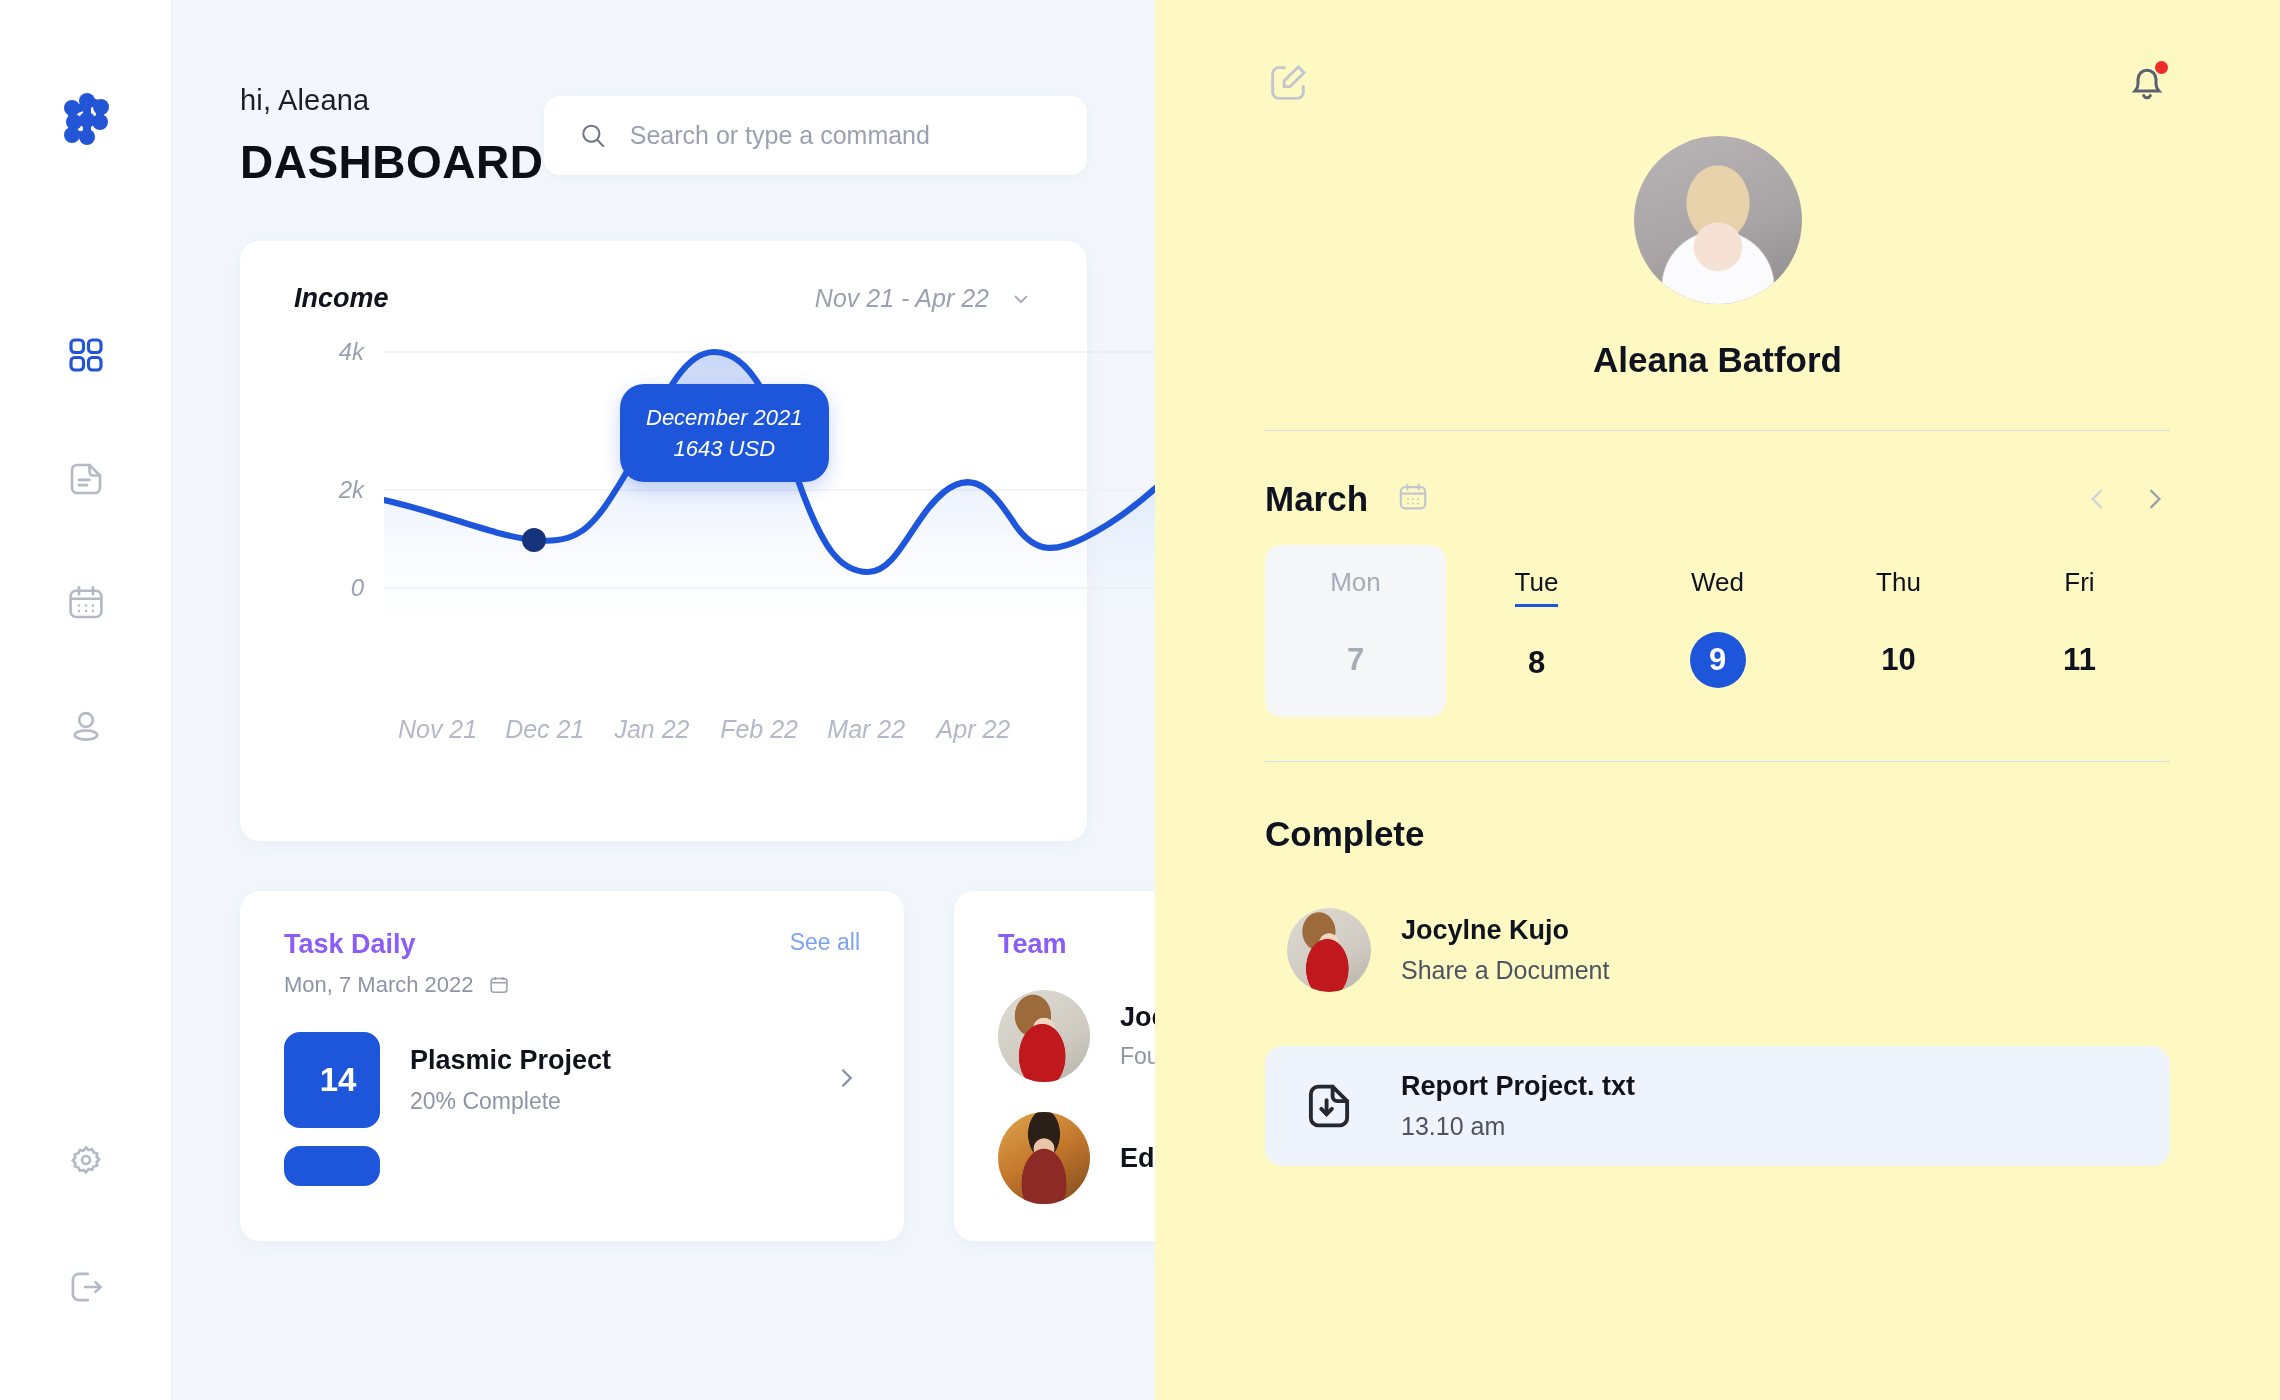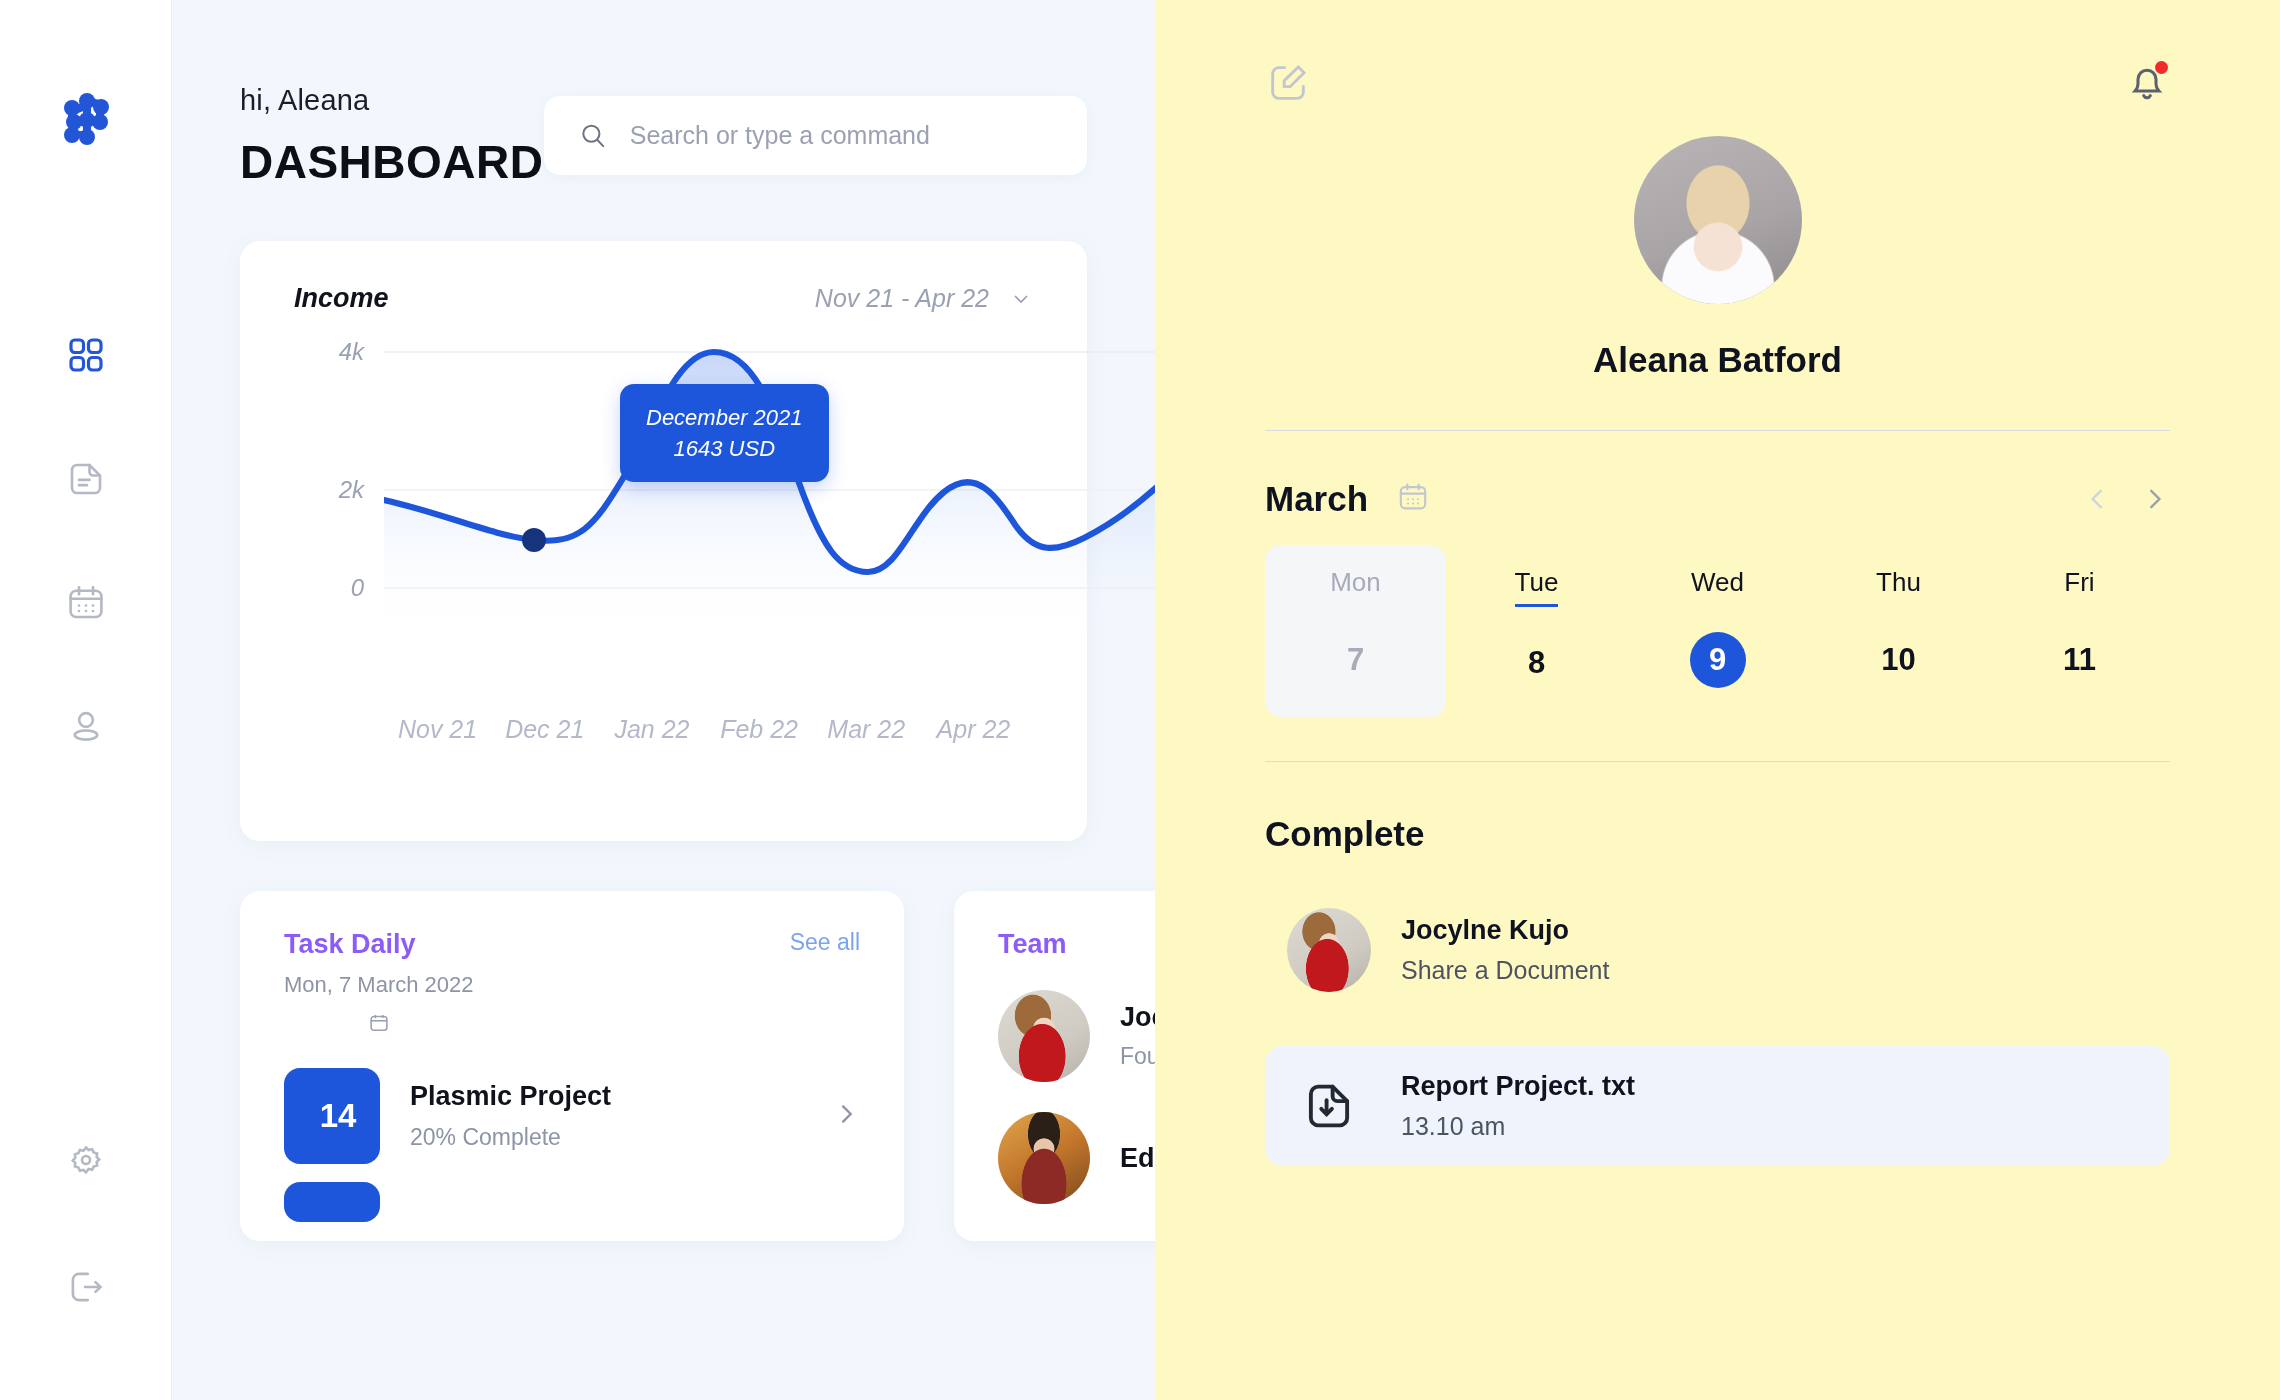--- a/index.html
+++ b/index.html
@@ -57,32 +57,32 @@
   .card-title { font-size: 27px; font-weight: 700; color:#10131c; }
   .range { display:flex; align-items:center; gap: 20px; font-size: 25px; color:#9aa1b2; cursor:pointer;}
 
   .chart-wrap { position:relative; margin-top: 26px; height: 420px; }
   .y-labels { position:absolute; left: 0; top: 0; width: 70px; height: 290px; }
   .y-lab { position:absolute; right:0; font-size: 24px; color:#9aa1b2; transform: translateY(-50%); }
   .x-labels { position:absolute; left: 90px; right: 6px; bottom: 16px; display:flex; }
   .x-lab { flex:1; text-align:center; font-size: 25px; color:#b3b9c8; }
 
   .tooltip {
-    position:absolute; background:#1e56db; color:#fff; border-radius: 14px;
+    position:absolute; background:#1e56db; color:#fff; border-radius: 24px;
     padding: 18px 26px; text-align:center; line-height: 1.42; font-size: 22px;
     z-index: 4; box-shadow: 0 6px 18px rgba(30,86,219,.25);
   }
 
   
   .row { display:flex; gap: 50px; margin-top: 50px; }
   .task-card { flex: 0 0 664px; height: 350px; padding: 38px 44px; overflow:hidden; position:relative; }
   .team-card { flex: 0 0 664px; height: 350px; padding: 38px 44px; overflow:hidden; position:relative; }
   .ch-head { display:flex; align-items:flex-start; justify-content:space-between; }
   .ch-title { font-size: 27px; font-weight: 700; color:#8b5cf6; }
-  .ch-sub { font-size: 22px; color:#8d94a6; margin-top: 12px; display:flex; align-items:center; gap: 14px; flex-direction: column; }
+  .ch-sub { font-size: 22px; color:#8d94a6; margin-top: 12px; display:flex; align-items:center; gap: 14px; }
   .link { font-size: 23px; color:#7ba4ef; cursor:pointer; }
 
   .task-row { display:flex; align-items:center; gap: 30px; margin-top: 34px; }
   .task-badge {
     width: 96px; height: 96px; border-radius: 16px; background:#1e56db;
     color:#fff; font-size: 33px; font-weight:700; display:flex; align-items:center; justify-content:center;
     flex: 0 0 96px;
     padding-left: 12px;
   }
   .task-name { font-size: 27px; font-weight:700; color:#10131c; }

